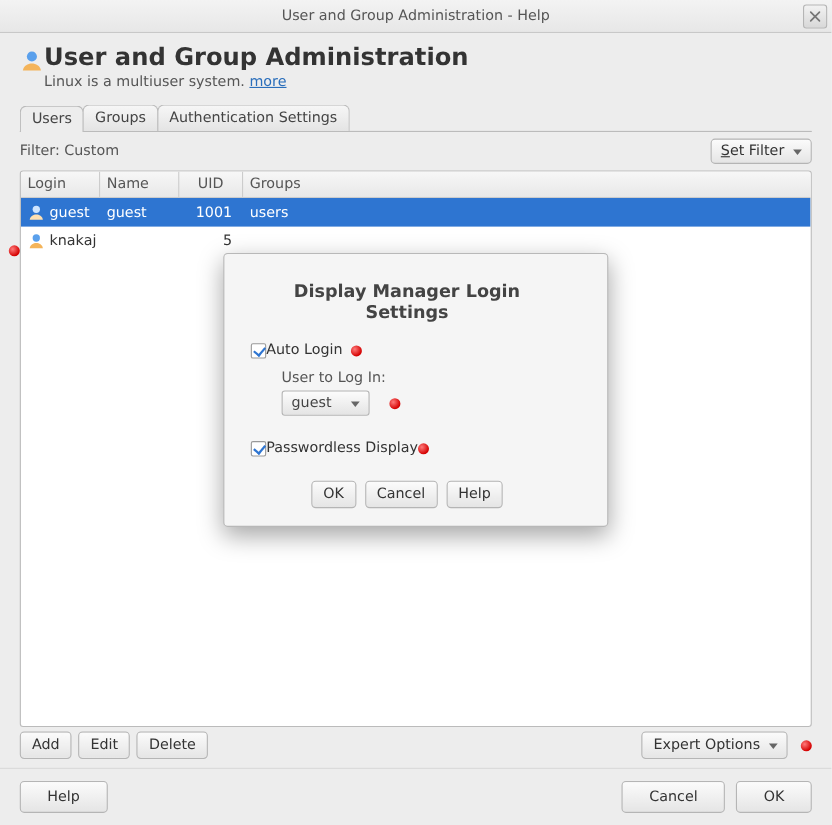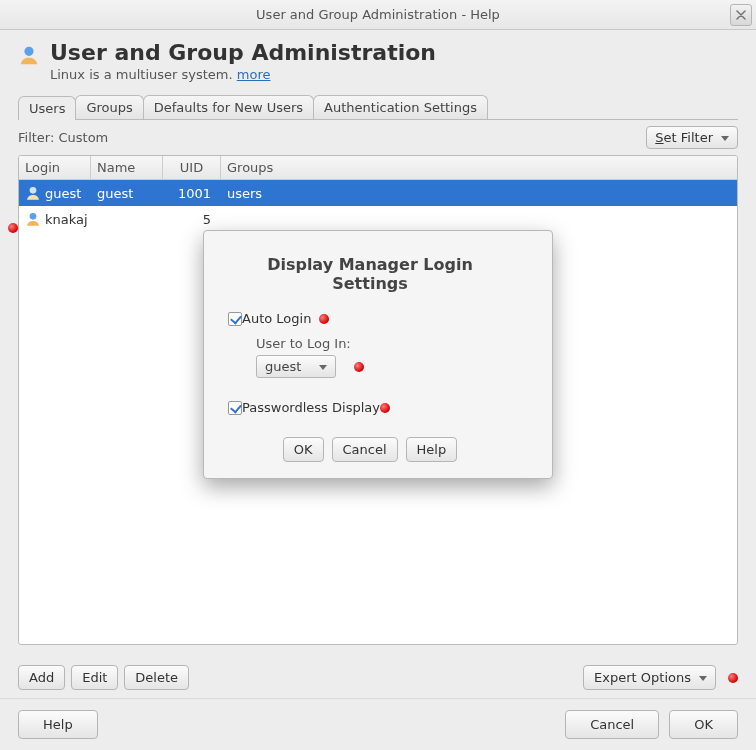--- a/index.html
+++ b/index.html
@@ -1,20 +1,20 @@
 <!DOCTYPE html>
 <html><head>
 <meta charset="utf-8">
 <style>
   * { box-sizing: border-box; }
   html, body { margin:0; padding:0; font-family: "DejaVu Sans","Liberation Sans",Arial,sans-serif; font-size:13px; color:#333; background:#ededed; }
   .window { width:756px; height:750px; background:#ededed; position:relative; display:flex; flex-direction:column; }
   .titlebar { height:30px; background:linear-gradient(#f3f3f3,#e7e7e7); border-bottom:1px solid #c8c8c8; display:flex; align-items:center; justify-content:center; position:relative; color:#555; font-size:13px; }
   .titlebar .close { position:absolute; right:4px; top:4px; width:22px; height:22px; background:linear-gradient(#f2f2f2,#d8d8d8); border:1px solid #b5b5b5; border-radius:3px; display:flex; align-items:center; justify-content:center; color:#777; cursor:pointer; }
-  .header-area { padding:10px 18px 6px 18px; display:flex; align-items:flex-start; gap:10px; }
+  .header-area { padding:10px 18px 6px 18px; display:flex; align-items:flex-start; }
   .header-icon { width:22px; height:22px; margin-top:4px; }
   .header-texts h1 { margin:0; font-size:22px; font-weight:600; color:#333; }
   .header-sub { font-size:13px; color:#555; margin-top:2px; }
   .header-sub a { color:#2a6ebb; text-decoration:underline; cursor:pointer; }
   .main-body { flex:1; padding:0 18px 8px 18px; display:flex; flex-direction:column; }
   .tabbar { display:flex; gap:0; border-bottom:1px solid #bbb; height:28px; align-items:flex-end; margin-top:4px;}
   .tab { padding:4px 10px 4px 10px; border:1px solid #bbb; border-bottom:none; border-radius:6px 6px 0 0; background:linear-gradient(#f6f6f6,#e4e4e4); color:#444; font-size:13px; margin-right:-1px; cursor:pointer; }
   .tab.active { background:#ededed; position:relative; top:1px; z-index:2; }
   .filter-row { display:flex; justify-content:space-between; align-items:center; padding:6px 0 6px 0; }
   .filter-label { color:#555; font-size:13px; }
@@ -22,21 +22,21 @@
   .btn.compact { padding:3px 8px; }
   .table-wrap { flex:1; border:1px solid #bbb; border-radius:3px; background:#ffffff; overflow:hidden; display:flex; flex-direction:column; }
   .thead { display:flex; background:linear-gradient(#f7f7f7,#e8e8e8); border-bottom:1px solid #ccc; }
   .th { padding:4px 6px; border-right:1px solid #ccc; color:#555; font-size:13px; }
   .col-login{ width:72px; } .col-name{ width:72px; } .col-uid{ width:58px; text-align:center;} .col-groups{ flex:1; }
   .tbody { flex:1; overflow:auto; }
   .trow { display:flex; align-items:center; height:26px; font-size:13px; }
   .trow.selected { background:#2e75d1; color:#fff; }
   .td { padding:0 6px; }
   .td.col-login{ width:72px; display:flex; align-items:center; gap:4px;} .td.col-name{ width:72px; } .td.col-uid{ width:58px; text-align:right; padding-right:10px;} .td.col-groups{ flex:1; }
-  .tbl-actions { padding:20px 0 0 0; display:flex; justify-content:space-between; align-items:center; }
+  .tbl-actions { padding:4px 0 0 0; display:flex; justify-content:space-between; align-items:center; }
   .tbl-actions .left-actions { display:flex; gap:6px; }
   .footer { height:52px; padding:0 18px; display:flex; justify-content:space-between; align-items:center; border-top:1px solid #d9d9d9; }
   .footer .right { display:flex; gap:10px; }
   .footer .btn.wide { padding:6px 24px; }
   .checkbox { width:14px; height:14px; border:1px solid #999; border-radius:2px; background:#fff; display:inline-flex; align-items:center; justify-content:center; position:relative; }
   .checkbox.checked::after { content:""; position:absolute; left:2px; top:2px; width:8px; height:5px; border-left:2px solid #2e75d1; border-bottom:2px solid #2e75d1; transform:rotate(-50deg); }
   .dropdown { background:linear-gradient(#fcfcfc,#e4e4e4); border:1px solid #b5b5b5; border-radius:3px; padding:3px 22px 3px 8px; font-size:13px; position:relative; min-width:80px; cursor:pointer; color:#444; }
   .dropdown::after, .btn.caret::after { content:""; position:absolute; right:8px; top:50%; margin-top:-2px; border-left:4px solid transparent; border-right:4px solid transparent; border-top:5px solid #666; }
   .btn.caret { position:relative; padding-right:24px; }
   .marker { width:10px; height:10px; border-radius:50%; background:radial-gradient(circle at 35% 35%, #ff7a7a, #d40000 70%); display:inline-block; vertical-align:middle;}
@@ -79,21 +79,20 @@
         <span>Linux is a multiuser system.</span>
         <a>more</a>
       </div>
     </div>
   </div>
 
   <div class="main-body">
     <div class="tabbar">
       <div class="tab active">Users</div>
       <div class="tab">Groups</div>
-      <div class="tab">Defaults for New Users</div>
       <div class="tab">Authentication Settings</div>
     </div>
 
     <div class="filter-row">
       <div class="filter-label">Filter: Custom</div>
       <div class="btn caret compact"><span class="underline-s">S</span><span>et Filter</span></div>
     </div>
 
     <div class="table-wrap">
       <div class="thead">

